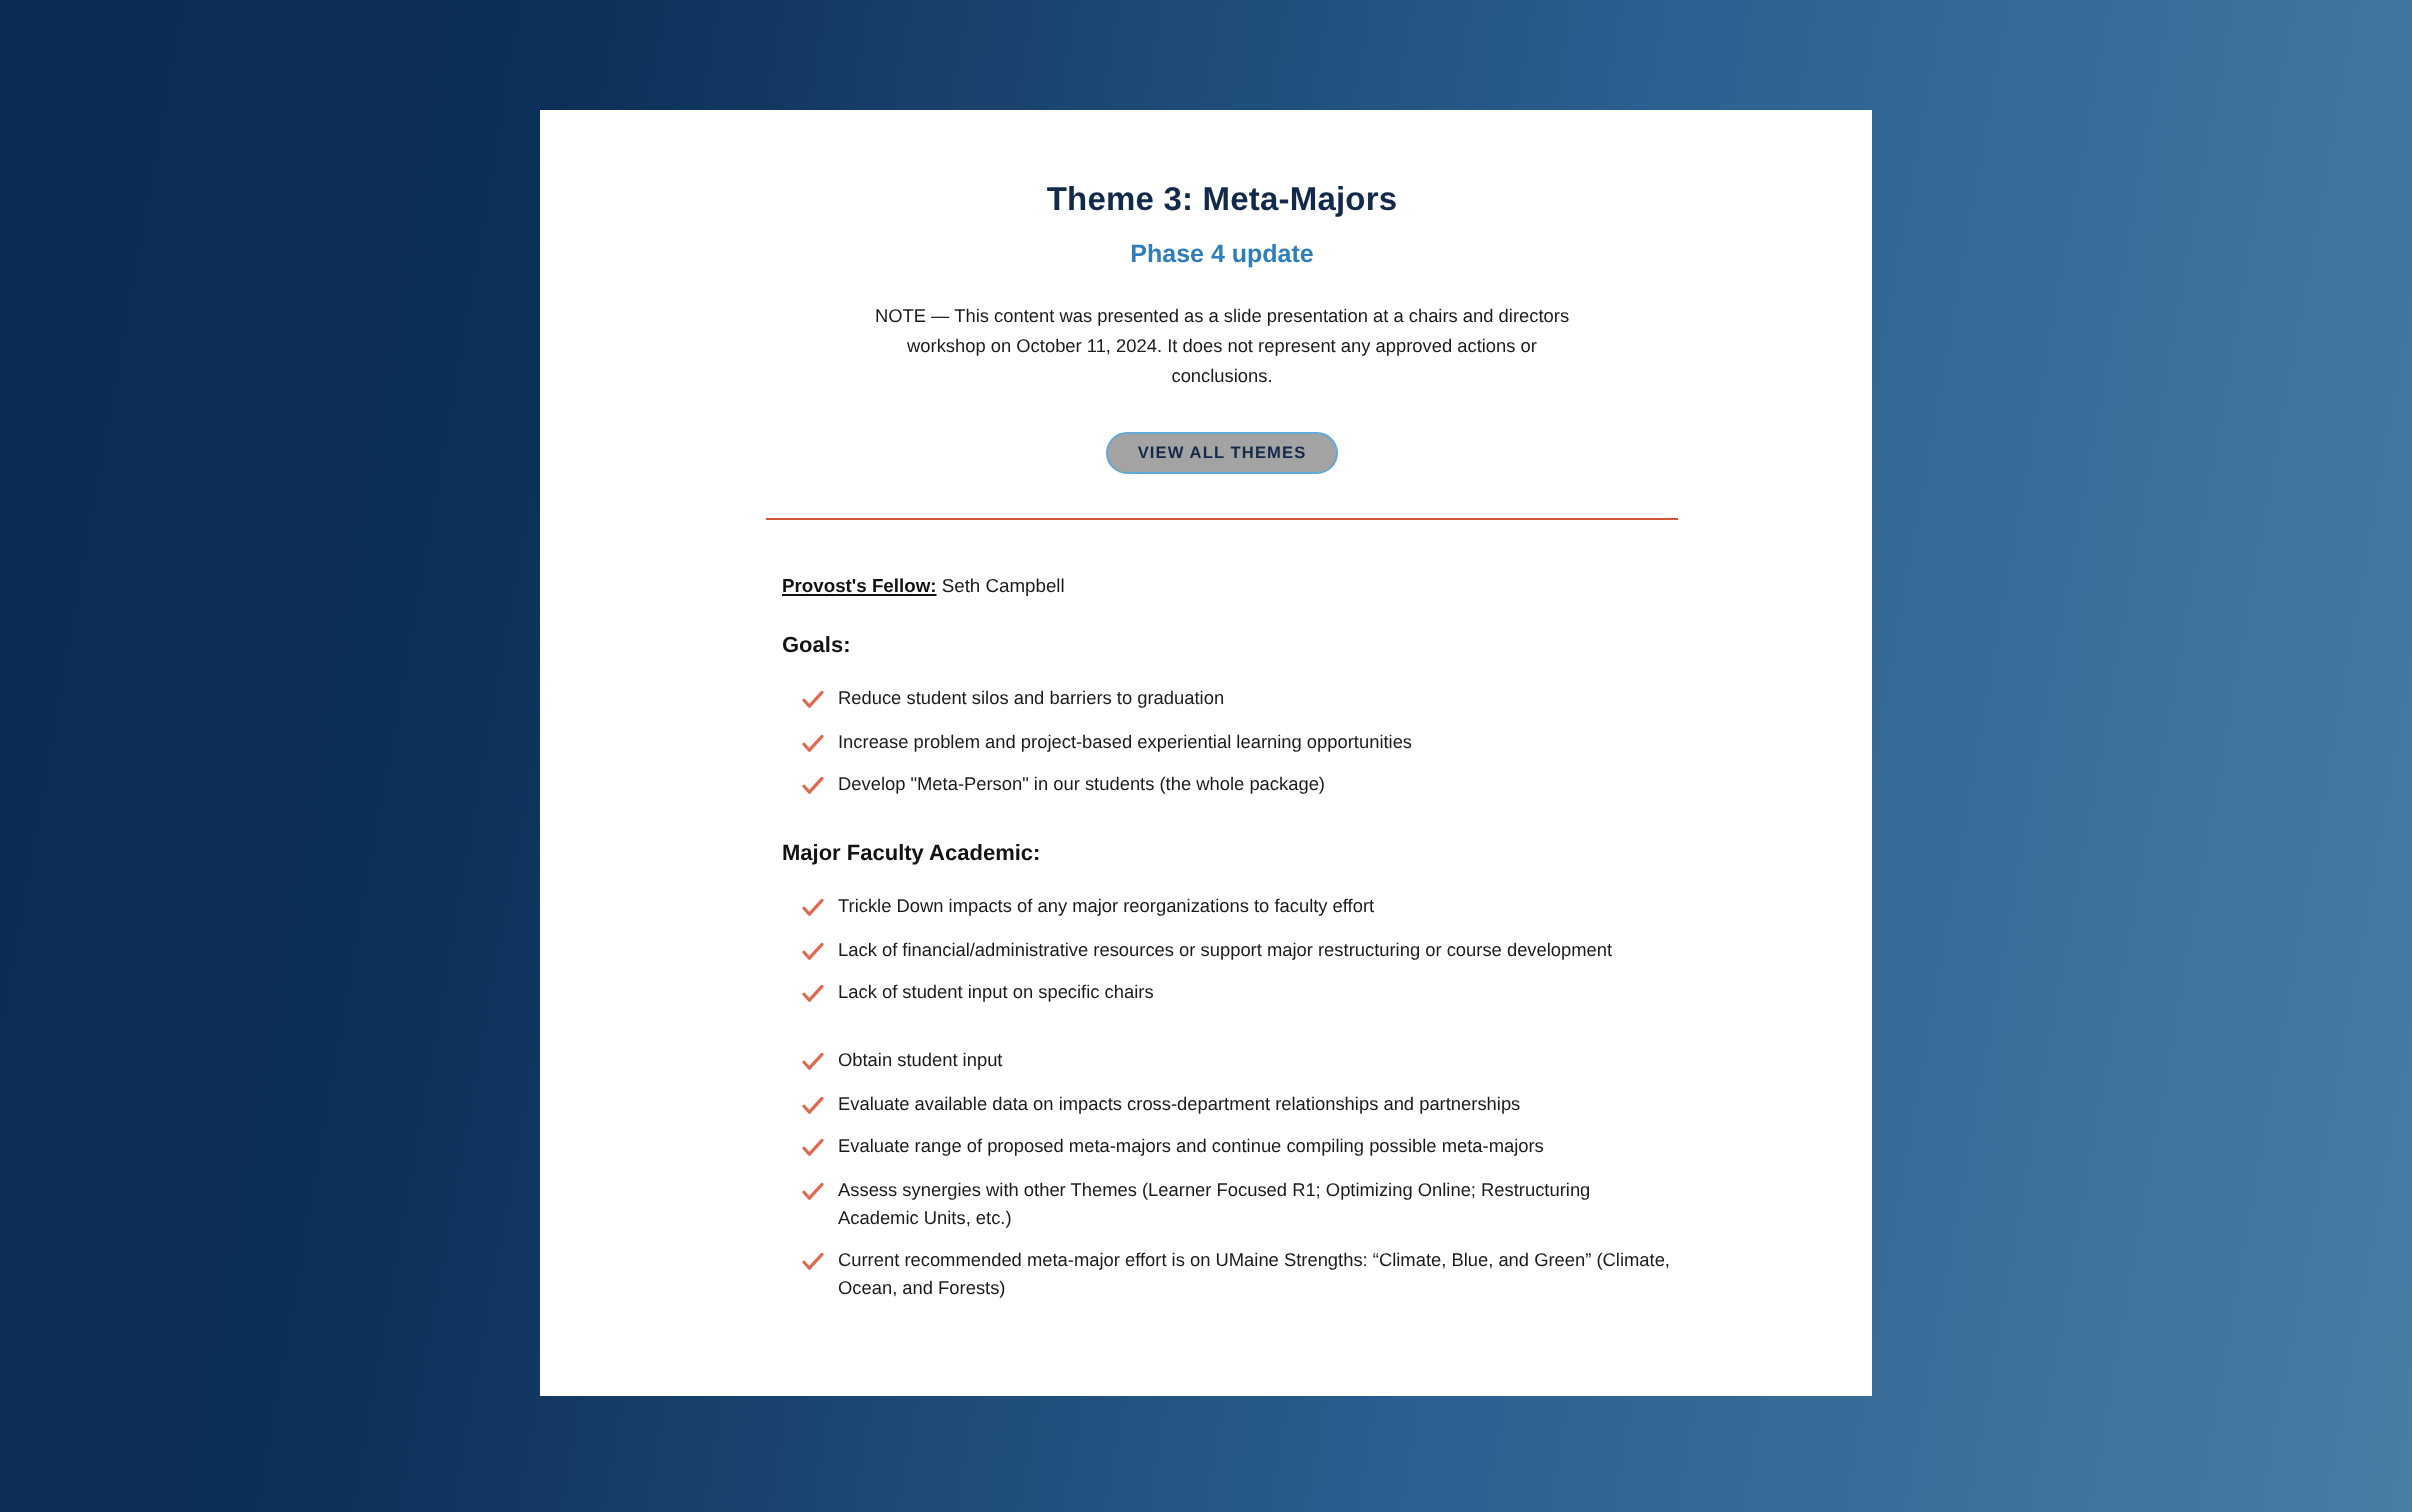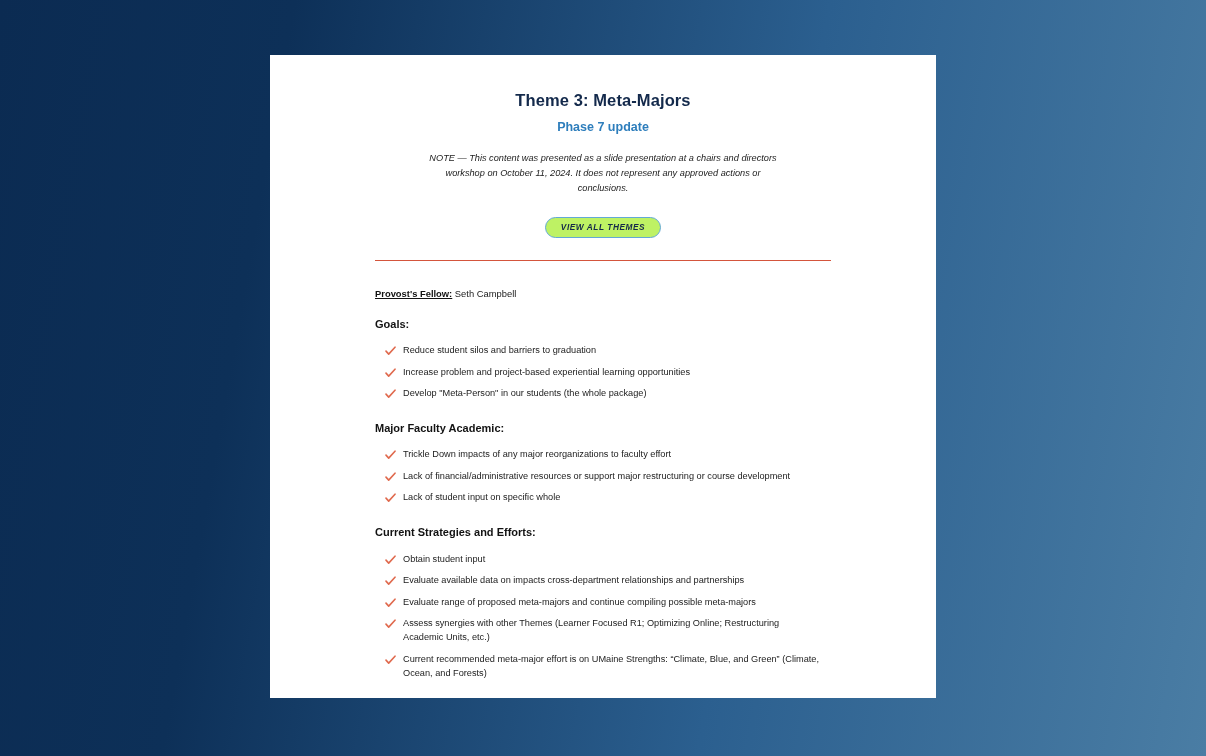--- a/index.html
+++ b/index.html
@@ -25,21 +25,21 @@
     left: 270px;
     top: 55px;
     width: 666px;
     height: 643px;
     background: #ffffff;
     box-sizing: border-box;
     overflow: hidden;
   }
 
   .card-inner {
-    padding: 36px 0 0 0;
+    padding: 36px 0 0 16px;
   }
 
   
   .doc-header {
     text-align: center;
     padding: 0 60px;
   }
   .doc-title {
     color: #13294b;
     font-size: 16.5px;
@@ -51,45 +51,43 @@
   .doc-subtitle {
     color: #2e7ebc;
     font-size: 12.5px;
     font-weight: bold;
     margin: 0 0 16px 0;
     line-height: 1.2;
   }
   .doc-note {
     color: #1b1b1b;
     font-size: 9.2px;
-    font-style: italic;
     line-height: 1.62;
     margin: 0 auto;
     max-width: 350px;
   }
 
   
   .button-row {
     text-align: center;
     margin-top: 20px;
   }
   .themes-button {
     display: inline-block;
-    background: #bef264;
+    background: #a3a3a3;
     border: 1px solid #63a9d6;
     border-radius: 11px;
     color: #14294a;
     font-size: 8.3px;
     font-weight: bold;
     letter-spacing: 0.55px;
     padding: 5px 15px 5px 15px;
     text-transform: uppercase;
     cursor: pointer;
     line-height: 1.1;
-    font-style: italic;
   }
 
   
   .divider-wrap {
     padding: 0 0 0 0;
     margin-top: 22px;
     display: flex;
     justify-content: center;
   }
   .divider {
@@ -165,21 +163,21 @@
 </head>
 <body>
 
 <div class="page-canvas">
 
   <div class="content-card">
     <div class="card-inner">
 
       <div class="doc-header">
         <h1 class="doc-title">Theme 3: Meta-Majors</h1>
-        <h2 class="doc-subtitle">Phase 7 update</h2>
+        <h2 class="doc-subtitle">Phase 4 update</h2>
         <p class="doc-note">NOTE — This content was presented as a slide presentation at a chairs and directors workshop on October 11, 2024. It does not represent any approved actions or conclusions.</p>
       </div>
 
       <div class="button-row">
         <button class="themes-button">VIEW ALL THEMES</button>
       </div>
 
       <div class="divider-wrap">
         <div class="divider"></div>
       </div>
@@ -239,27 +237,26 @@
                   </svg>
               </span>
               <span>Lack of financial/administrative resources or support major restructuring or course development</span>
             </li>
             <li class="check-item">
               <span class="check-icon">
                 <svg viewBox="0 0 11 10">
                     <path d="M1 5.1 L3.7 8.1 L10 1.2" fill="none" stroke="#e06a4e" stroke-width="1.6" stroke-linecap="round" stroke-linejoin="round"></path>
                   </svg>
               </span>
-              <span>Lack of student input on specific whole</span>
+              <span>Lack of student input on specific chairs</span>
             </li>
           </ul>
         </div>
 
         <div class="section-block">
-          <div class="section-head">Current Strategies and Efforts:</div>
           <ul class="check-list">
             <li class="check-item">
               <span class="check-icon">
                 <svg viewBox="0 0 11 10">
                     <path d="M1 5.1 L3.7 8.1 L10 1.2" fill="none" stroke="#e06a4e" stroke-width="1.6" stroke-linecap="round" stroke-linejoin="round"></path>
                   </svg>
               </span>
               <span>Obtain student input</span>
             </li>
             <li class="check-item">

